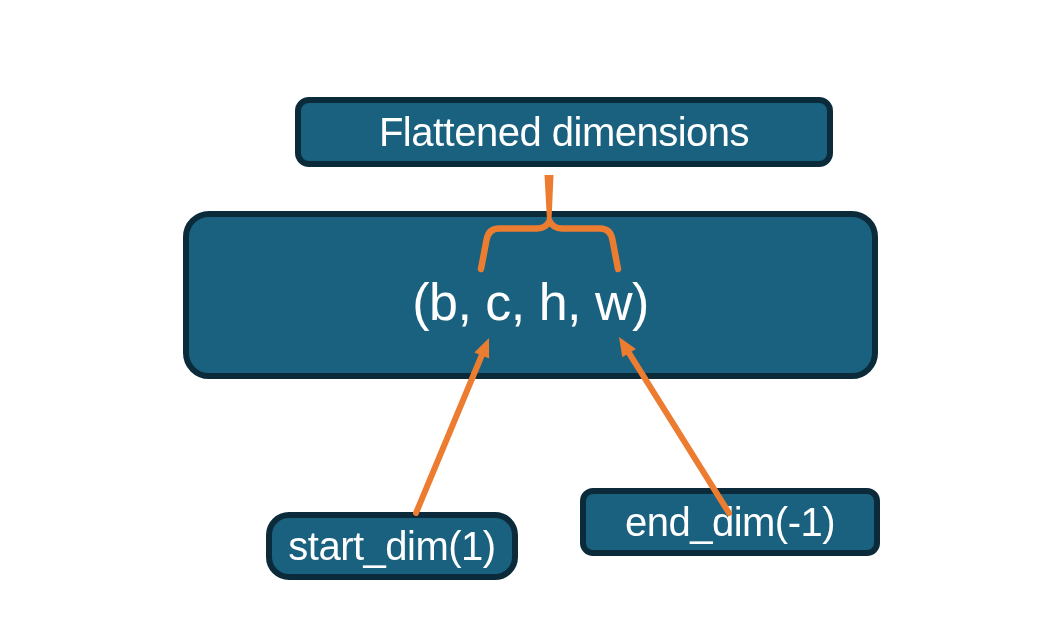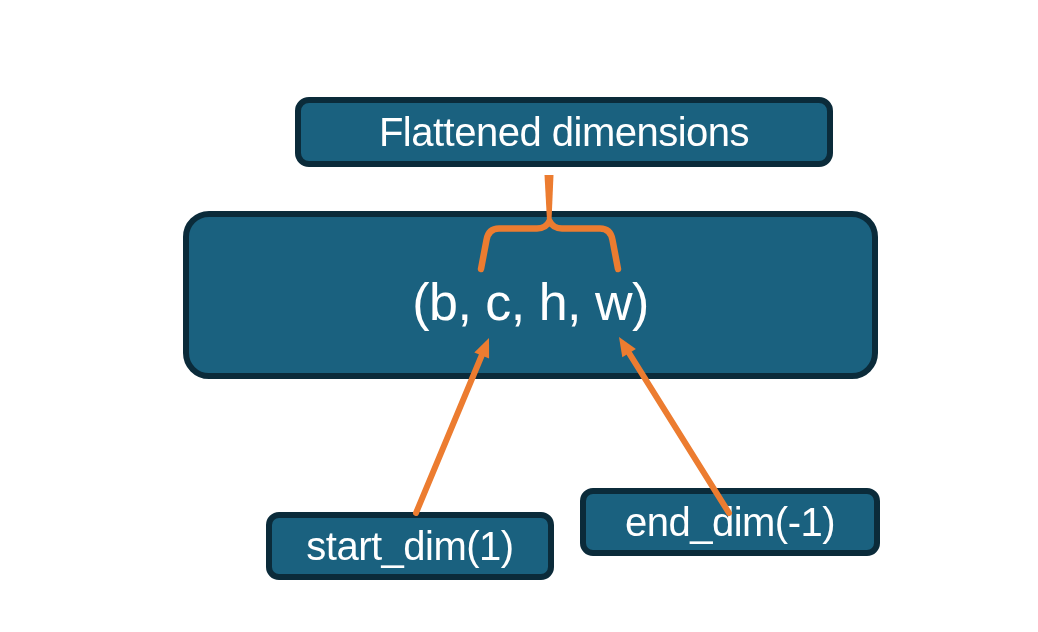--- a/index.html
+++ b/index.html
@@ -36,21 +36,21 @@
     left:183px;top:211px;width:695px;height:168px;
     border-radius:26px;
     font-size:52px;
     padding-top:14px;
   }
   .small-box{
     height:68px;
     border-radius:13px;
     font-size:40px;
   }
-  .start-box{left:266px;top:512px;width:288px;}
+  .start-box{left:266px;top:512px;width:252px;border-radius:23px;}
   .end-box{left:580px;top:488px;width:300px;}
   svg.overlay{
     position:absolute;left:0;top:0;width:1038px;height:632px;
     pointer-events:none;
   }
   .orange-stroke{stroke:var(--accent-orange);fill:none;stroke-linecap:round;stroke-linejoin:round;}
   .orange-fill{fill:var(--accent-orange);stroke:none;}
 </style>
 </head>
 <body>

